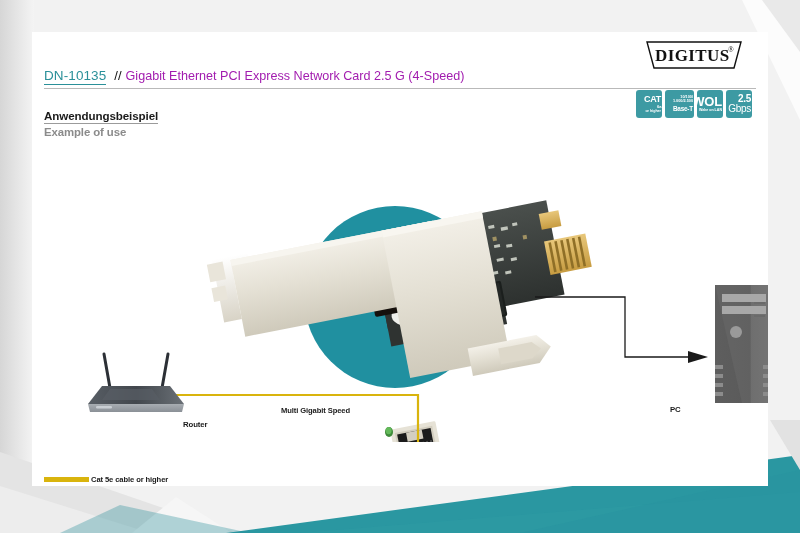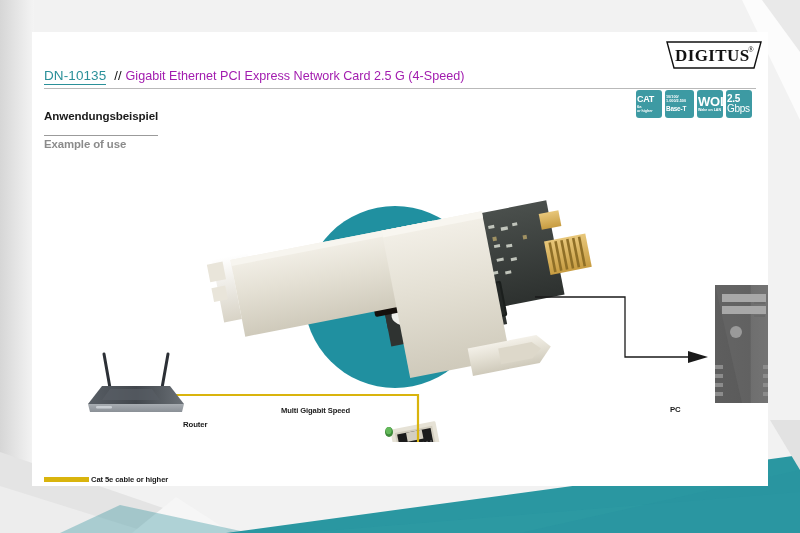--- a/index.html
+++ b/index.html
@@ -23,42 +23,42 @@
     font-size:13.5px;font-weight:normal;color:#2a9099;letter-spacing:.1px;
     border-bottom:1.5px solid #2a9099;padding-bottom:1px;
   }
   .slashes{font-size:13px;color:#111;margin:0 4px 0 8px;font-weight:400;}
   .prodname{font-size:12.6px;color:#a21caf;}
   .hdr-row{display:flex;align-items:baseline;}
 
   #hdr-rule{position:absolute;left:12px;top:56px;width:712px;height:1px;background:#b9b9b9;}
 
   
-  #logo{position:absolute;right:4px;top:8px;width:100px;height:30px;text-align:center;}
+  #logo{position:absolute;right:24px;top:8px;width:100px;height:30px;text-align:center;}
   #logo svg{display:block;}
   .logo-text{
     font-family:"Liberation Serif","DejaVu Serif",serif;
     font-size:17px;font-weight:bold;fill:#111;letter-spacing:.4px;
   }
   .logo-reg{font-size:7.5px;fill:#111;font-family:"Liberation Serif",serif;}
 
   
   #sect{position:absolute;left:12px;top:74px;}
   .sect-de{
     font-size:11.6px;font-weight:bold;color:#1a1a1a;
-    border-bottom:1px solid #9b9b9b;display:inline-block;padding-bottom:13px;
+    border-bottom:1px solid #9b9b9b;display:inline-block;padding-bottom:1px;
     letter-spacing:-.1px;
   }
   .sect-en{font-size:11.4px;font-weight:bold;color:#8b8b8b;margin-top:2px;letter-spacing:-.1px;}
 
   
   #badges{position:absolute;right:16px;top:58px;display:flex;gap:3px;align-items:flex-start;}
   .badge{
     width:26px;height:28px;border-radius:3px;background:#3d9aa3;
-    color:#fff;display:flex;flex-direction:column;align-items:flex-start;
+    color:#fff;display:flex;flex-direction:column;align-items:flex-end;
     justify-content:center;line-height:1;text-align:center;overflow:hidden;
     box-sizing:border-box;padding:1px 1px;
   }
   .badge.wide{width:29px;}
   .b-main{font-size:9px;font-weight:bold;letter-spacing:-.3px;}
   .b-sub{font-size:4.2px;font-weight:bold;margin-top:1px;letter-spacing:-.1px;
          transform:scale(.96);white-space:nowrap;}
   .b-tiny{font-size:3.6px;font-weight:bold;margin-top:.5px;white-space:nowrap;}
   .b-l1{font-size:3.8px;font-weight:bold;white-space:nowrap;}
   .b-l2{font-size:3.8px;font-weight:bold;white-space:nowrap;margin-top:.5px;}

